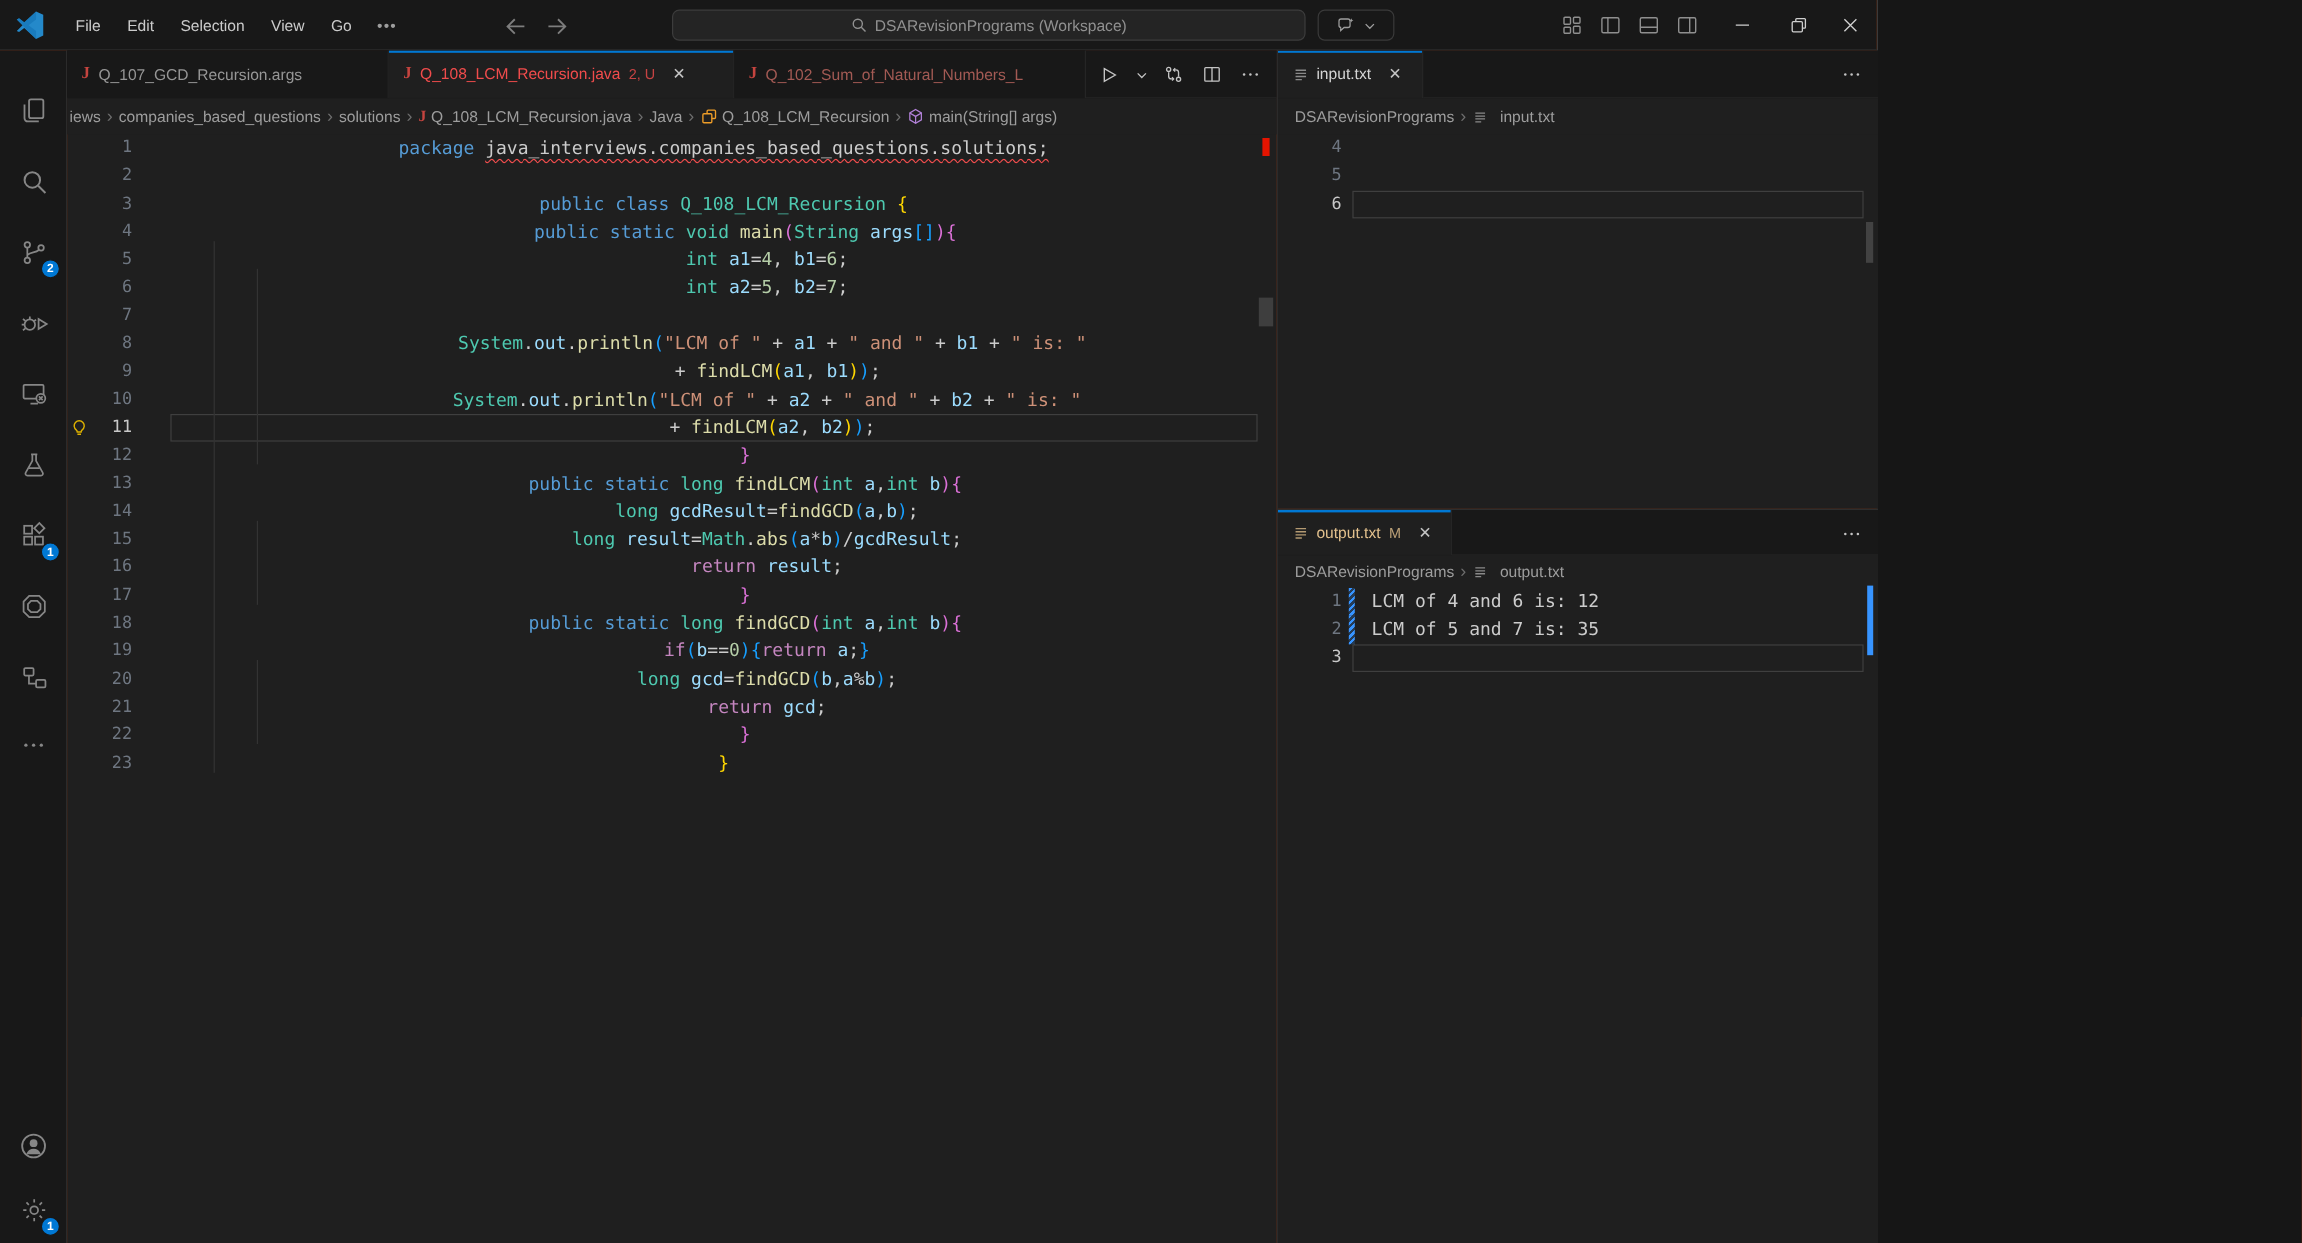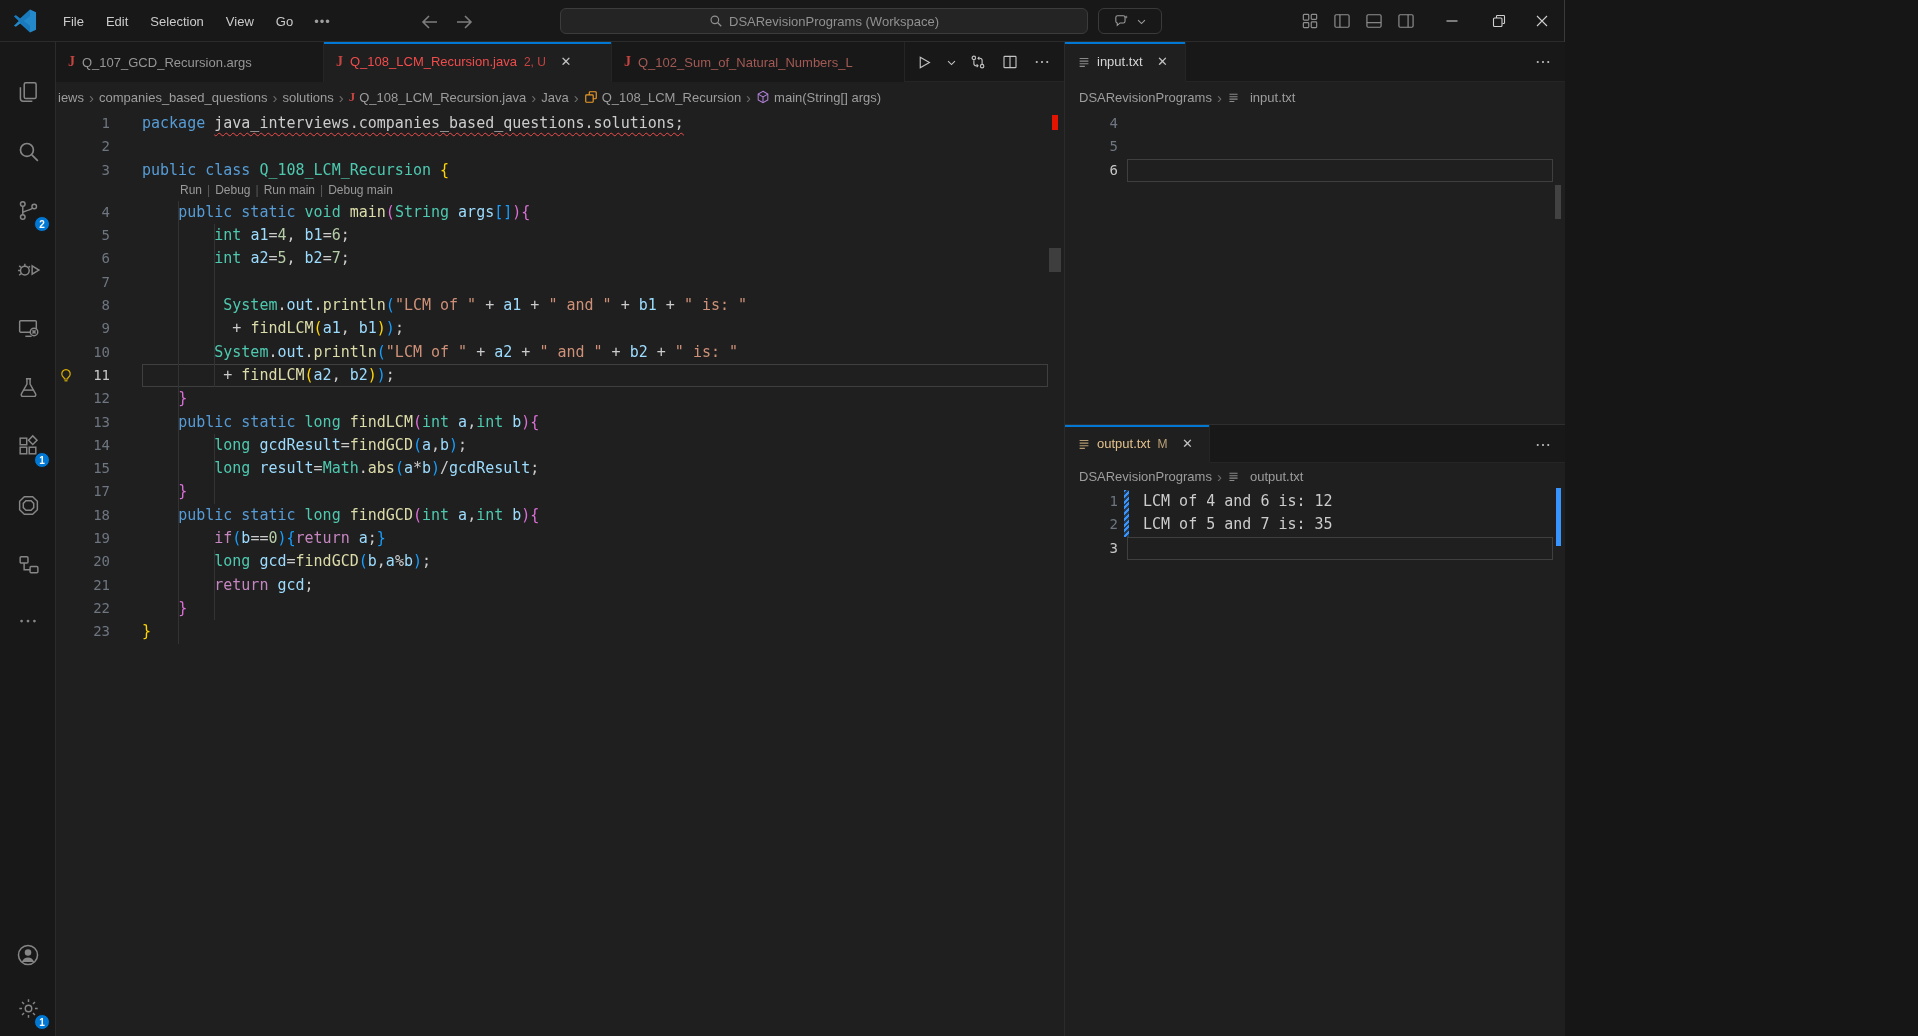--- a/index.html
+++ b/index.html
@@ -63,21 +63,21 @@
 
   
   #left-group { position:absolute; left:56px; top:42px; width:1008px; height:994px; background:#1f1f1f; }
   #left-crumbs { top:40px; height:30px; padding-left:2px; }
   #code-area { position:absolute; left:0; top:70px; right:0; bottom:0; overflow:hidden; }
   .crow { position:relative; height:23.3px; display:flex; font-family:"DejaVu Sans Mono", monospace;
           font-size:15px; line-height:23.3px; white-space:pre; }
   .crow .ln { width:54px; text-align:right; color:#6e7681; font-size:14px; flex:none; }
   .crow.current .ln { color:#c8c8c8; }
   .crow .deco { width:32px; flex:none; position:relative; }
-  .crow .ctx { flex:1; }
+  .crow .ctx { flex:1;text-align:center; }
   .crow.current::after { content:""; position:absolute; left:86px; right:16px; top:0; bottom:0;
                          border:1px solid #3f3f3f; pointer-events:none; }
   .lensrow { height:19px; font-size:12px; color:#999; padding-left:124px; line-height:17px; }
   .lensrow a { color:#999; text-decoration:none; }
   .lens-sep { color:#5a5a5a; margin:0 5px; }
   .tk-kw{color:#569cd6} .tk-type{color:#4ec9b0} .tk-fn{color:#dcdcaa} .tk-str{color:#ce9178}
   .tk-num{color:#b5cea8} .tk-var{color:#9cdcfe} .tk-fg{color:#cccccc} .tk-ctrl{color:#c586c0}
   .tk-b1{color:#ffd700} .tk-b2{color:#da70d6} .tk-b3{color:#179fff}
   .tk-err{ text-decoration:underline wavy #f14c4c; text-decoration-thickness:1px;
            text-underline-offset:4px; text-decoration-skip-ink:none; }
@@ -378,36 +378,36 @@
             <path d="M2.5 4.7L8 8l5.5-3.3M8 8v6.5"></path>
           </svg>
           <span>main(String[] args)</span>
         </span>
       </div>
     <div id="code-area">
       <div id="code-rows">
           <div class="crow"><div class="ln">1</div><div class="deco"></div><div class="ctx"><span class="tk-kw">package</span><span class="tk-fg"> </span><span class="tk-fg tk-err">java_interviews.companies_based_questions.solutions;</span></div></div>
           <div class="crow"><div class="ln">2</div><div class="deco"></div><div class="ctx"></div></div>
           <div class="crow"><div class="ln">3</div><div class="deco"></div><div class="ctx"><span class="tk-kw">public</span><span class="tk-fg"> </span><span class="tk-kw">class</span><span class="tk-fg"> </span><span class="tk-type">Q_108_LCM_Recursion</span><span class="tk-fg"> </span><span class="tk-b1">{</span></div></div>
-          <div class="lensrow"><a href="#">Run</a><span class="lens-sep">|</span><a href="#">Debug</a><span class="lens-sep">|</span><a href="#">Run main</a><span class="lens-sep">|</span><a href="#">Debug main</a></div>
           <div class="crow"><div class="ln">4</div><div class="deco"></div><div class="ctx"><span class="tk-fg">    </span><span class="tk-kw">public</span><span class="tk-fg"> </span><span class="tk-kw">static</span><span class="tk-fg"> </span><span class="tk-type">void</span><span class="tk-fg"> </span><span class="tk-fn">main</span><span class="tk-b2">(</span><span class="tk-type">String</span><span class="tk-fg"> </span><span class="tk-var">args</span><span class="tk-b3">[]</span><span class="tk-b2">)</span><span class="tk-b2">{</span></div></div>
           <div class="crow"><div class="ln">5</div><div class="deco"></div><div class="ctx"><span class="tk-fg">        </span><span class="tk-type">int</span><span class="tk-fg"> </span><span class="tk-var">a1</span><span class="tk-fg">=</span><span class="tk-num">4</span><span class="tk-fg">, </span><span class="tk-var">b1</span><span class="tk-fg">=</span><span class="tk-num">6</span><span class="tk-fg">;</span></div></div>
           <div class="crow"><div class="ln">6</div><div class="deco"></div><div class="ctx"><span class="tk-fg">        </span><span class="tk-type">int</span><span class="tk-fg"> </span><span class="tk-var">a2</span><span class="tk-fg">=</span><span class="tk-num">5</span><span class="tk-fg">, </span><span class="tk-var">b2</span><span class="tk-fg">=</span><span class="tk-num">7</span><span class="tk-fg">;</span></div></div>
           <div class="crow"><div class="ln">7</div><div class="deco"></div><div class="ctx"></div></div>
           <div class="crow"><div class="ln">8</div><div class="deco"></div><div class="ctx"><span class="tk-fg">         </span><span class="tk-type">System</span><span class="tk-fg">.</span><span class="tk-var">out</span><span class="tk-fg">.</span><span class="tk-fn">println</span><span class="tk-b3">(</span><span class="tk-str">"LCM of "</span><span class="tk-fg"> + </span><span class="tk-var">a1</span><span class="tk-fg"> + </span><span class="tk-str">" and "</span><span class="tk-fg"> + </span><span class="tk-var">b1</span><span class="tk-fg"> + </span><span class="tk-str">" is: "</span></div></div>
           <div class="crow"><div class="ln">9</div><div class="deco"></div><div class="ctx"><span class="tk-fg">          + </span><span class="tk-fn">findLCM</span><span class="tk-b1">(</span><span class="tk-var">a1</span><span class="tk-fg">, </span><span class="tk-var">b1</span><span class="tk-b1">)</span><span class="tk-b3">)</span><span class="tk-fg">;</span></div></div>
           <div class="crow"><div class="ln">10</div><div class="deco"></div><div class="ctx"><span class="tk-fg">        </span><span class="tk-type">System</span><span class="tk-fg">.</span><span class="tk-var">out</span><span class="tk-fg">.</span><span class="tk-fn">println</span><span class="tk-b3">(</span><span class="tk-str">"LCM of "</span><span class="tk-fg"> + </span><span class="tk-var">a2</span><span class="tk-fg"> + </span><span class="tk-str">" and "</span><span class="tk-fg"> + </span><span class="tk-var">b2</span><span class="tk-fg"> + </span><span class="tk-str">" is: "</span></div></div>
           <div class="crow current"><div class="ln">11</div><div class="deco"></div><div class="ctx"><span class="tk-fg">         + </span><span class="tk-fn">findLCM</span><span class="tk-b1">(</span><span class="tk-var">a2</span><span class="tk-fg">, </span><span class="tk-var">b2</span><span class="tk-b1">)</span><span class="tk-b3">)</span><span class="tk-fg">;</span></div><span id="bulb"><svg width="16" height="16" viewBox="0 0 16 16" stroke="#ddb100" fill="none" stroke-width="1.2">
                 <path d="M5.5 10.2a4.2 4.2 0 1 1 5 0c-.7.5-.9 1-.9 1.8H6.4c0-.8-.2-1.3-.9-1.8z"></path>
                 <path d="M6.5 13.8h3"></path>
               </svg></span></div>
           <div class="crow"><div class="ln">12</div><div class="deco"></div><div class="ctx"><span class="tk-fg">    </span><span class="tk-b2">}</span></div></div>
           <div class="crow"><div class="ln">13</div><div class="deco"></div><div class="ctx"><span class="tk-fg">    </span><span class="tk-kw">public</span><span class="tk-fg"> </span><span class="tk-kw">static</span><span class="tk-fg"> </span><span class="tk-type">long</span><span class="tk-fg"> </span><span class="tk-fn">findLCM</span><span class="tk-b2">(</span><span class="tk-type">int</span><span class="tk-fg"> </span><span class="tk-var">a</span><span class="tk-fg">,</span><span class="tk-type">int</span><span class="tk-fg"> </span><span class="tk-var">b</span><span class="tk-b2">)</span><span class="tk-b2">{</span></div></div>
           <div class="crow"><div class="ln">14</div><div class="deco"></div><div class="ctx"><span class="tk-fg">        </span><span class="tk-type">long</span><span class="tk-fg"> </span><span class="tk-var">gcdResult</span><span class="tk-fg">=</span><span class="tk-fn">findGCD</span><span class="tk-b3">(</span><span class="tk-var">a</span><span class="tk-fg">,</span><span class="tk-var">b</span><span class="tk-b3">)</span><span class="tk-fg">;</span></div></div>
           <div class="crow"><div class="ln">15</div><div class="deco"></div><div class="ctx"><span class="tk-fg">        </span><span class="tk-type">long</span><span class="tk-fg"> </span><span class="tk-var">result</span><span class="tk-fg">=</span><span class="tk-type">Math</span><span class="tk-fg">.</span><span class="tk-fn">abs</span><span class="tk-b3">(</span><span class="tk-var">a</span><span class="tk-fg">*</span><span class="tk-var">b</span><span class="tk-b3">)</span><span class="tk-fg">/</span><span class="tk-var">gcdResult</span><span class="tk-fg">;</span></div></div>
+          <div class="crow"><div class="ln">16</div><div class="deco"></div><div class="ctx"><span class="tk-fg">        </span><span class="tk-ctrl">return</span><span class="tk-fg"> </span><span class="tk-var">result</span><span class="tk-fg">;</span></div></div>
           <div class="crow"><div class="ln">17</div><div class="deco"></div><div class="ctx"><span class="tk-fg">    </span><span class="tk-b2">}</span></div></div>
           <div class="crow"><div class="ln">18</div><div class="deco"></div><div class="ctx"><span class="tk-fg">    </span><span class="tk-kw">public</span><span class="tk-fg"> </span><span class="tk-kw">static</span><span class="tk-fg"> </span><span class="tk-type">long</span><span class="tk-fg"> </span><span class="tk-fn">findGCD</span><span class="tk-b2">(</span><span class="tk-type">int</span><span class="tk-fg"> </span><span class="tk-var">a</span><span class="tk-fg">,</span><span class="tk-type">int</span><span class="tk-fg"> </span><span class="tk-var">b</span><span class="tk-b2">)</span><span class="tk-b2">{</span></div></div>
           <div class="crow"><div class="ln">19</div><div class="deco"></div><div class="ctx"><span class="tk-fg">        </span><span class="tk-ctrl">if</span><span class="tk-b3">(</span><span class="tk-var">b</span><span class="tk-fg">==</span><span class="tk-num">0</span><span class="tk-b3">)</span><span class="tk-b3">{</span><span class="tk-ctrl">return</span><span class="tk-fg"> </span><span class="tk-var">a</span><span class="tk-fg">;</span><span class="tk-b3">}</span></div></div>
           <div class="crow"><div class="ln">20</div><div class="deco"></div><div class="ctx"><span class="tk-fg">        </span><span class="tk-type">long</span><span class="tk-fg"> </span><span class="tk-var">gcd</span><span class="tk-fg">=</span><span class="tk-fn">findGCD</span><span class="tk-b3">(</span><span class="tk-var">b</span><span class="tk-fg">,</span><span class="tk-var">a</span><span class="tk-fg">%</span><span class="tk-var">b</span><span class="tk-b3">)</span><span class="tk-fg">;</span></div></div>
           <div class="crow"><div class="ln">21</div><div class="deco"></div><div class="ctx"><span class="tk-fg">        </span><span class="tk-ctrl">return</span><span class="tk-fg"> </span><span class="tk-var">gcd</span><span class="tk-fg">;</span></div></div>
           <div class="crow"><div class="ln">22</div><div class="deco"></div><div class="ctx"><span class="tk-fg">    </span><span class="tk-b2">}</span></div></div>
           <div class="crow"><div class="ln">23</div><div class="deco"></div><div class="ctx"><span class="tk-b1">}</span></div></div>
         </div>
       <div class="guide" style="left:122px; top:89px; height:443px"></div>
       <div class="guide" style="left:158px; top:112px; height:163px"></div>

